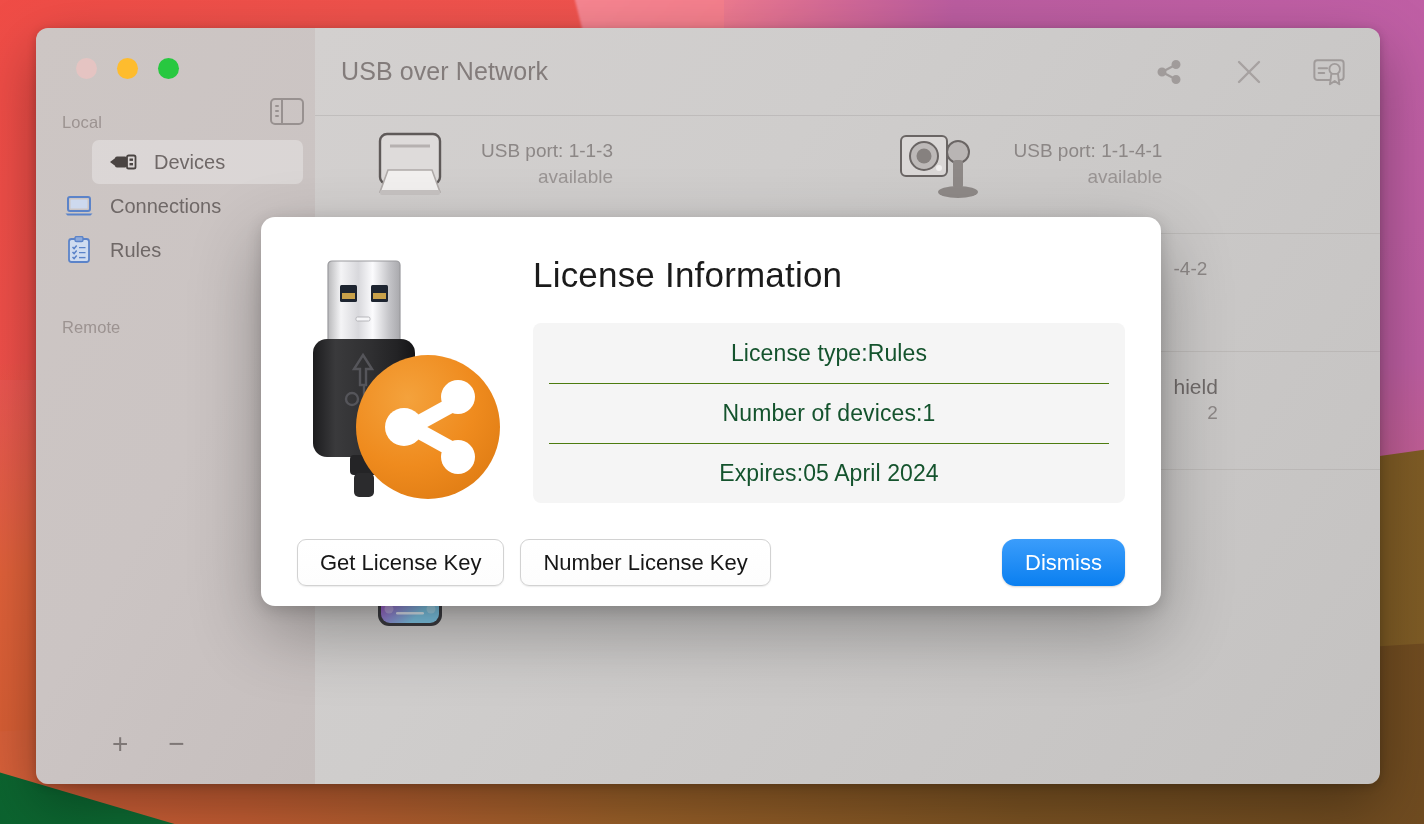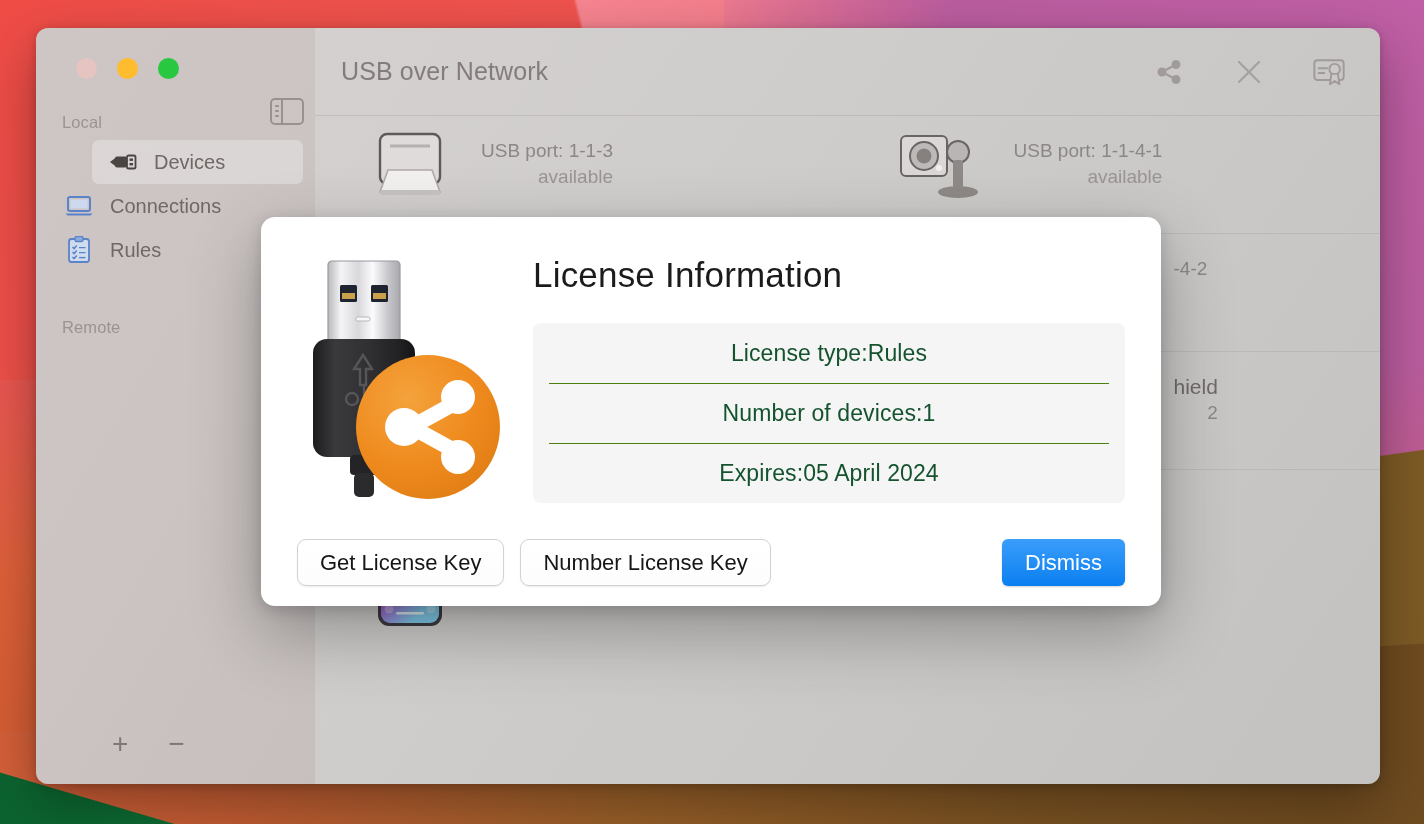--- a/index.html
+++ b/index.html
@@ -159,21 +159,21 @@
     background:linear-gradient(#ffffff, #fdfdfd);
     border:1px solid #d2d2d2; border-radius:9px;
     padding:10px 22px; line-height:1.15;
     box-shadow:0 1px 1.5px rgba(0,0,0,0.08);
   }
   .btn-spacer { flex:1; }
   #dismiss-button {
     font-family:"Liberation Sans", sans-serif;
     font-size:22px; color:#ffffff;
     background:linear-gradient(#3b9dfb, #0a7ff0);
-    border:none; border-radius:6px; padding:11px 23px; line-height:1.15;
+    border:none; border-radius:13px; padding:11px 23px; line-height:1.15;
     box-shadow:0 1px 2px rgba(0,0,0,0.18);
   }
 </style>
 </head>
 <body>
 
 <div id="wallpaper">
   <div class="wp-layer wp-base"></div>
   <div class="wp-layer wp-redtop"></div>
   <div class="wp-layer wp-pinkwedge"></div>

